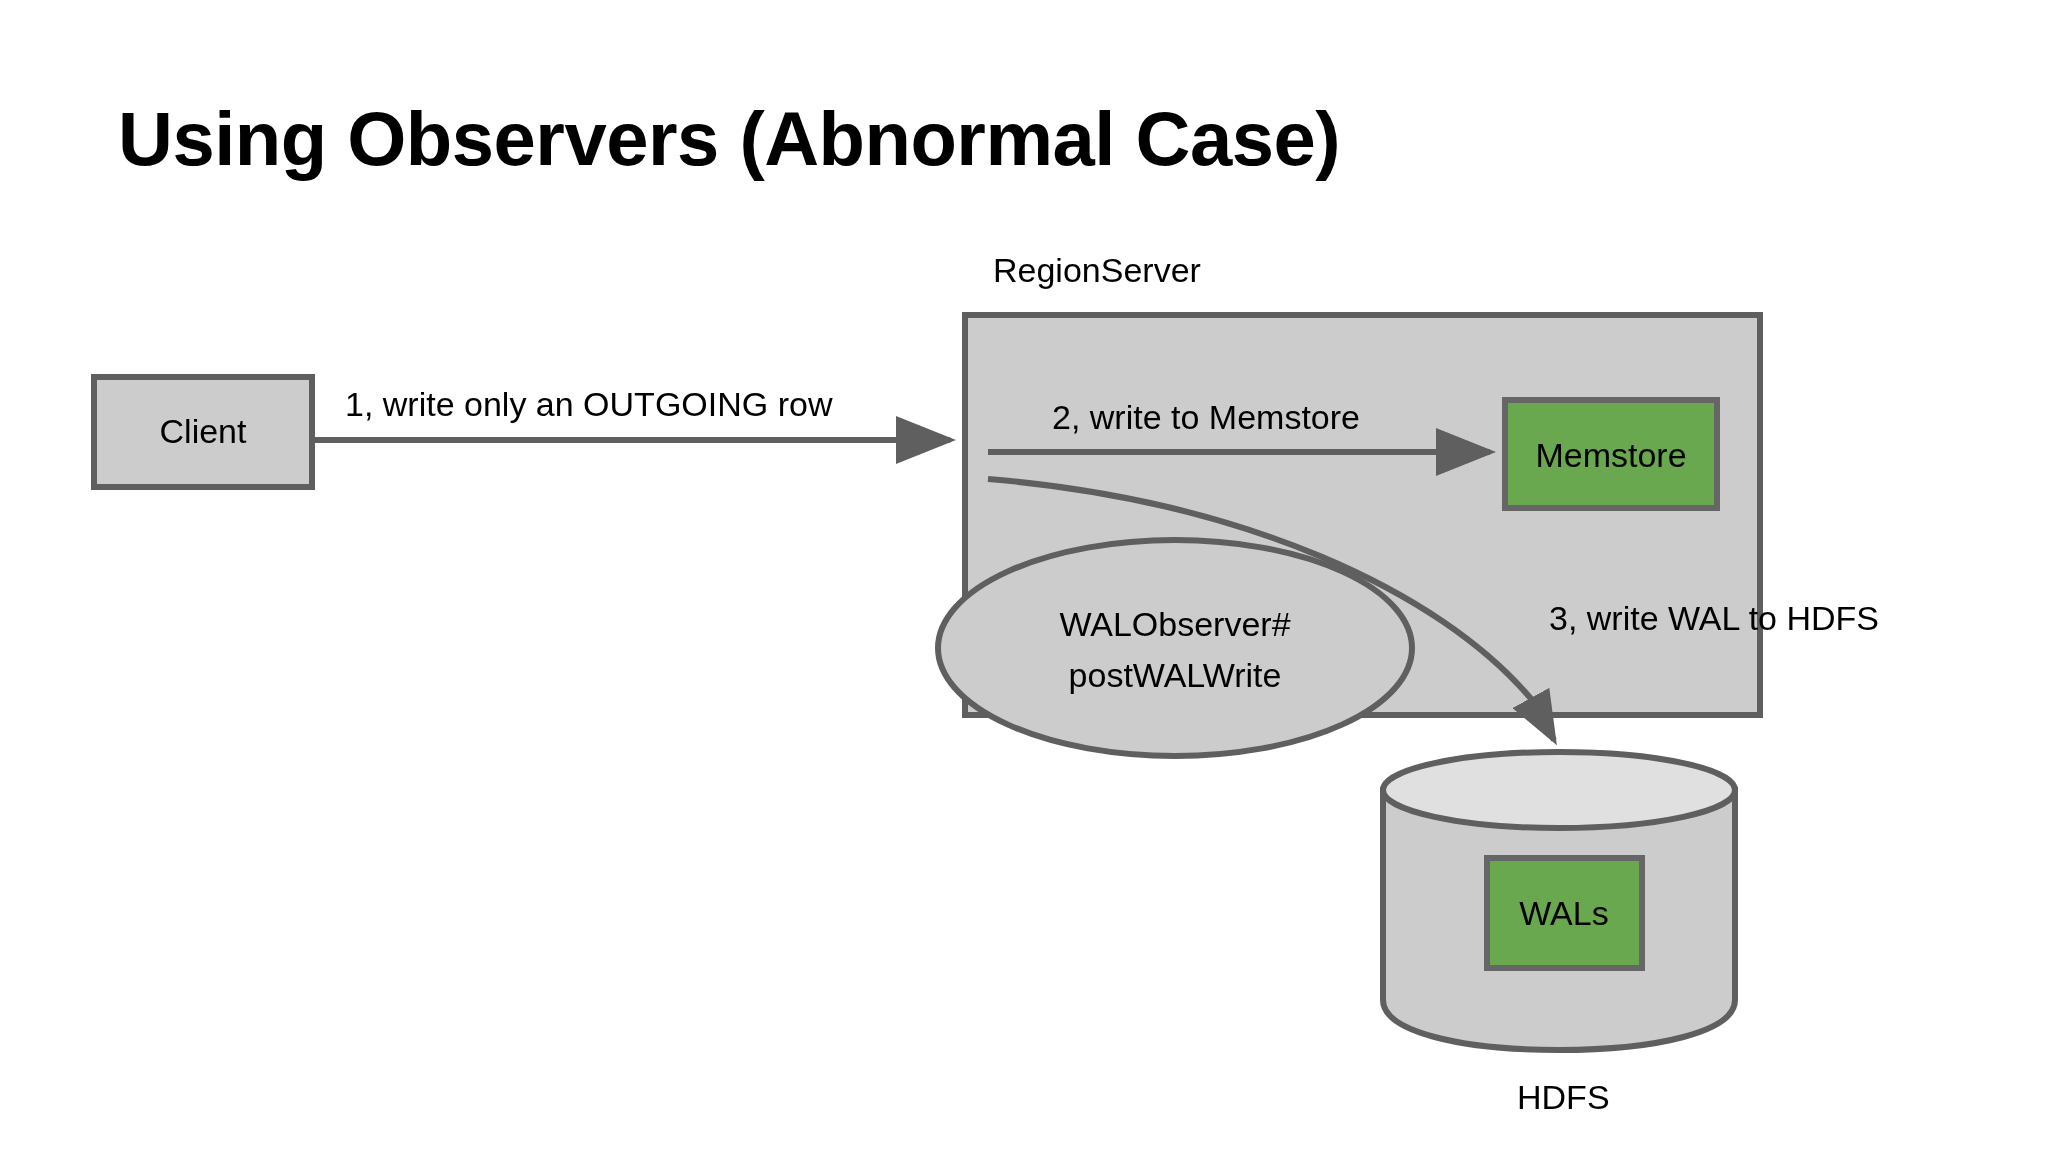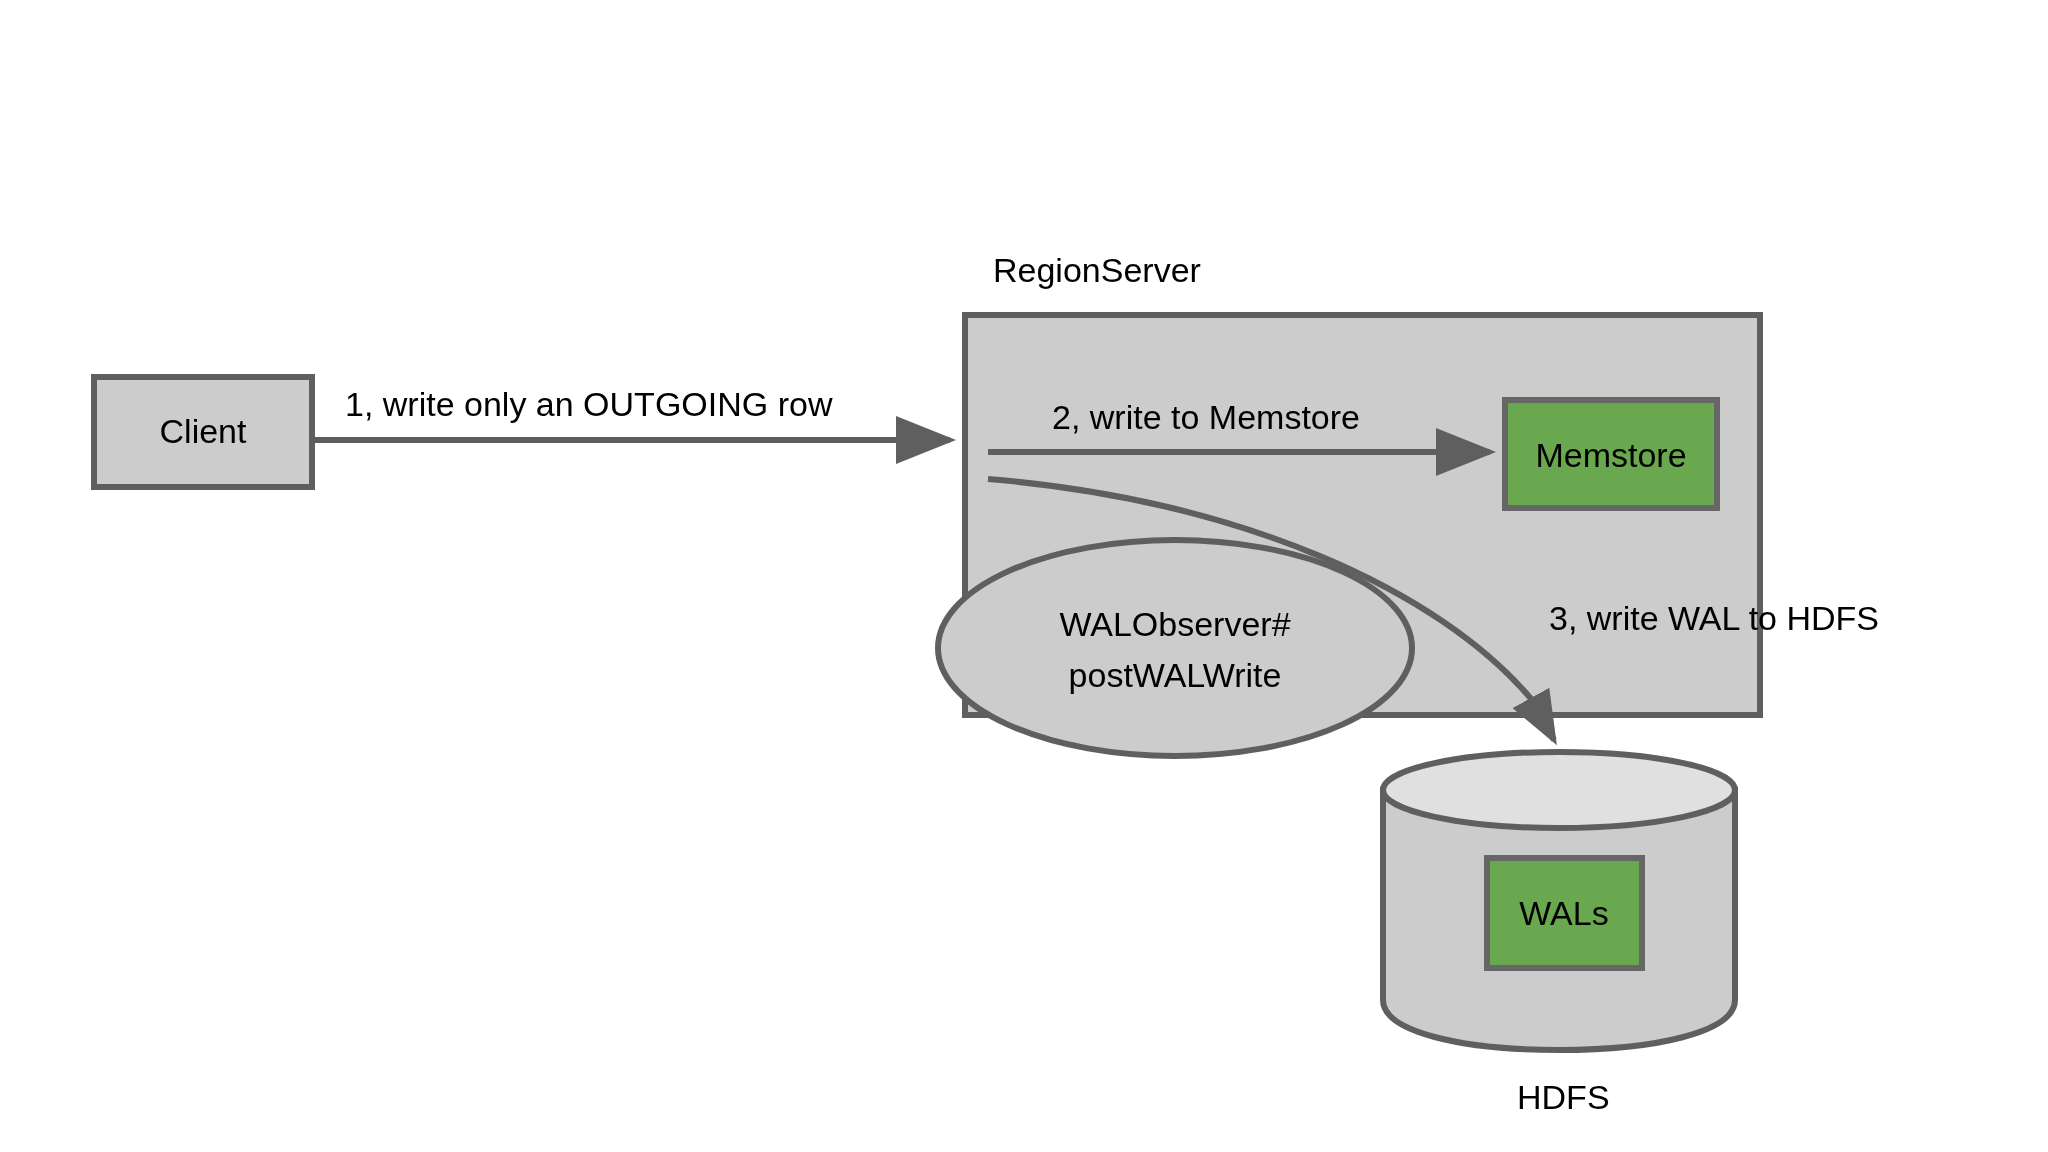--- a/index.html
+++ b/index.html
@@ -51,20 +51,21 @@
     font-size: 34px;
     fill: #000000;
     dominant-baseline: middle;
   }
 </style>
 </head>
 <body>
 
 <div id="canvas">
 
+  <div id="slide-title">Using Observers (Abnormal Case)</div>
 
   <svg class="diagram-svg" viewBox="0 0 2048 1152">
 
     <defs>
       <marker id="arrowhead" markerWidth="10" markerHeight="8" refX="9" refY="4" orient="auto" markerUnits="strokeWidth">
         <path d="M0,0 L10,4 L0,8 z" fill="#5f5f5f"></path>
       </marker>
       <marker id="arrowhead-big" markerWidth="9" markerHeight="7" refX="8" refY="3.5" orient="auto" markerUnits="strokeWidth">
         <path d="M0,0 L9,3.5 L0,7 z" fill="#5f5f5f"></path>
       </marker>

